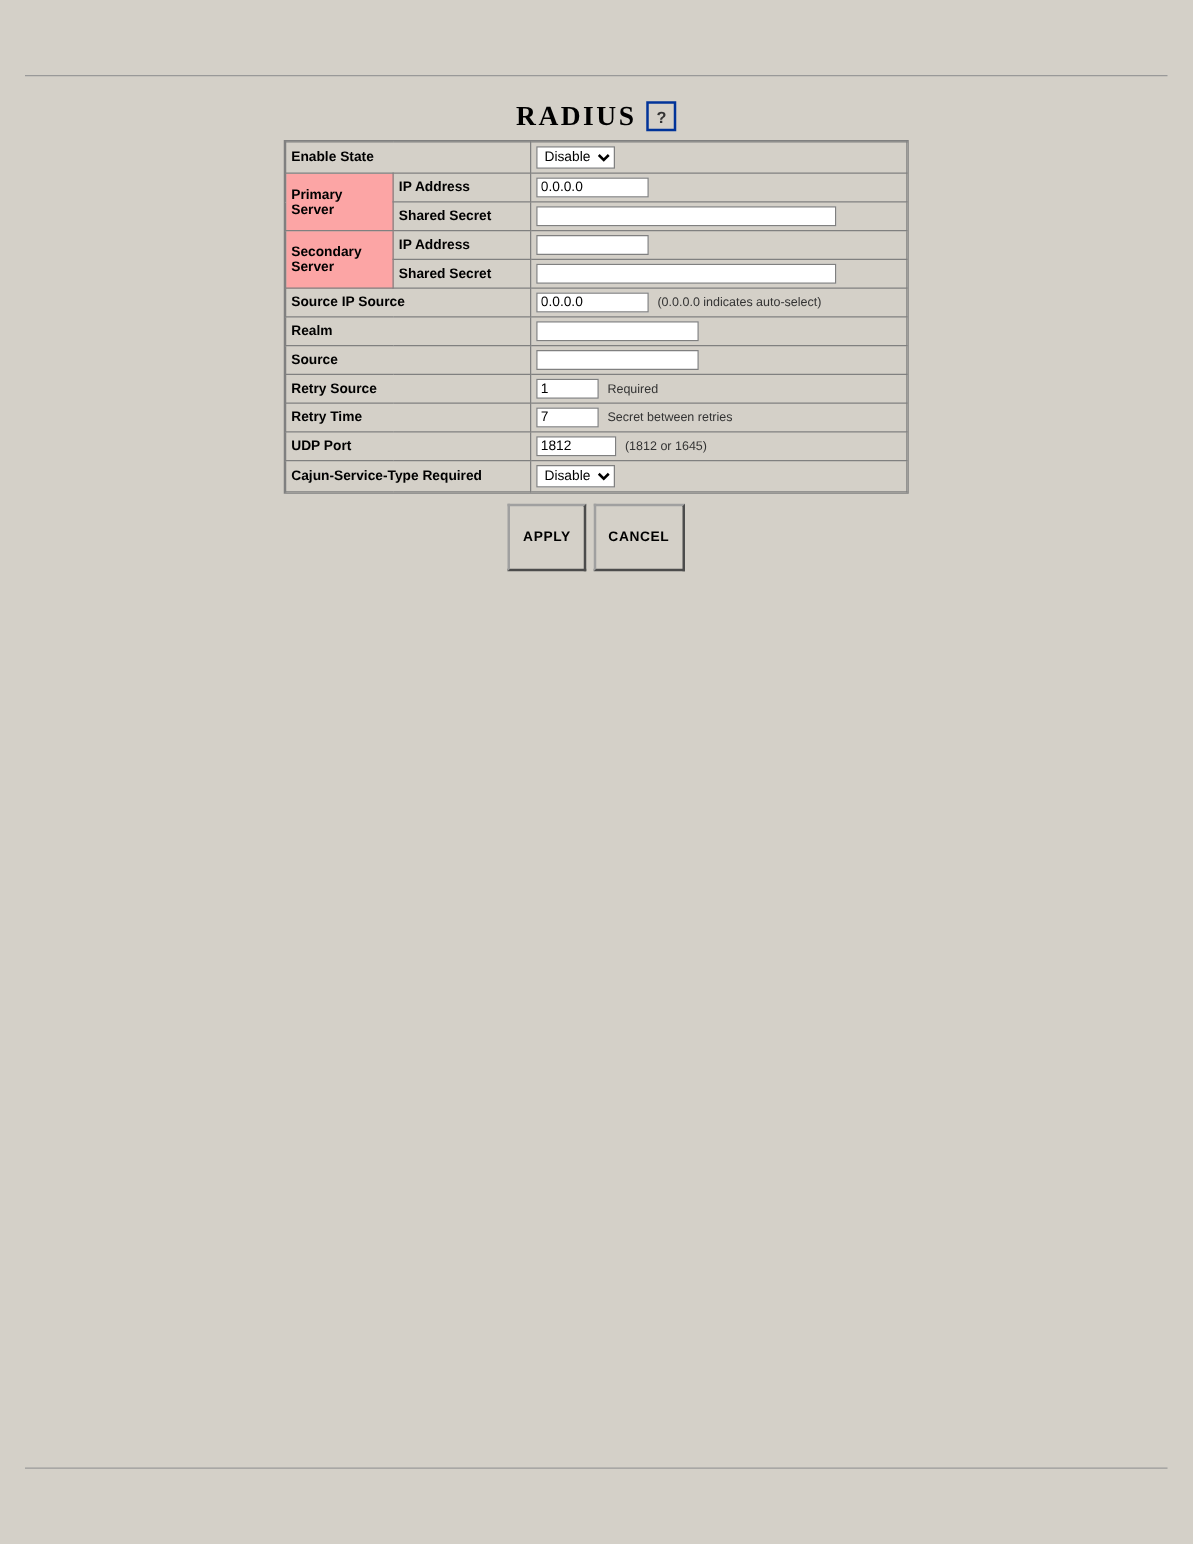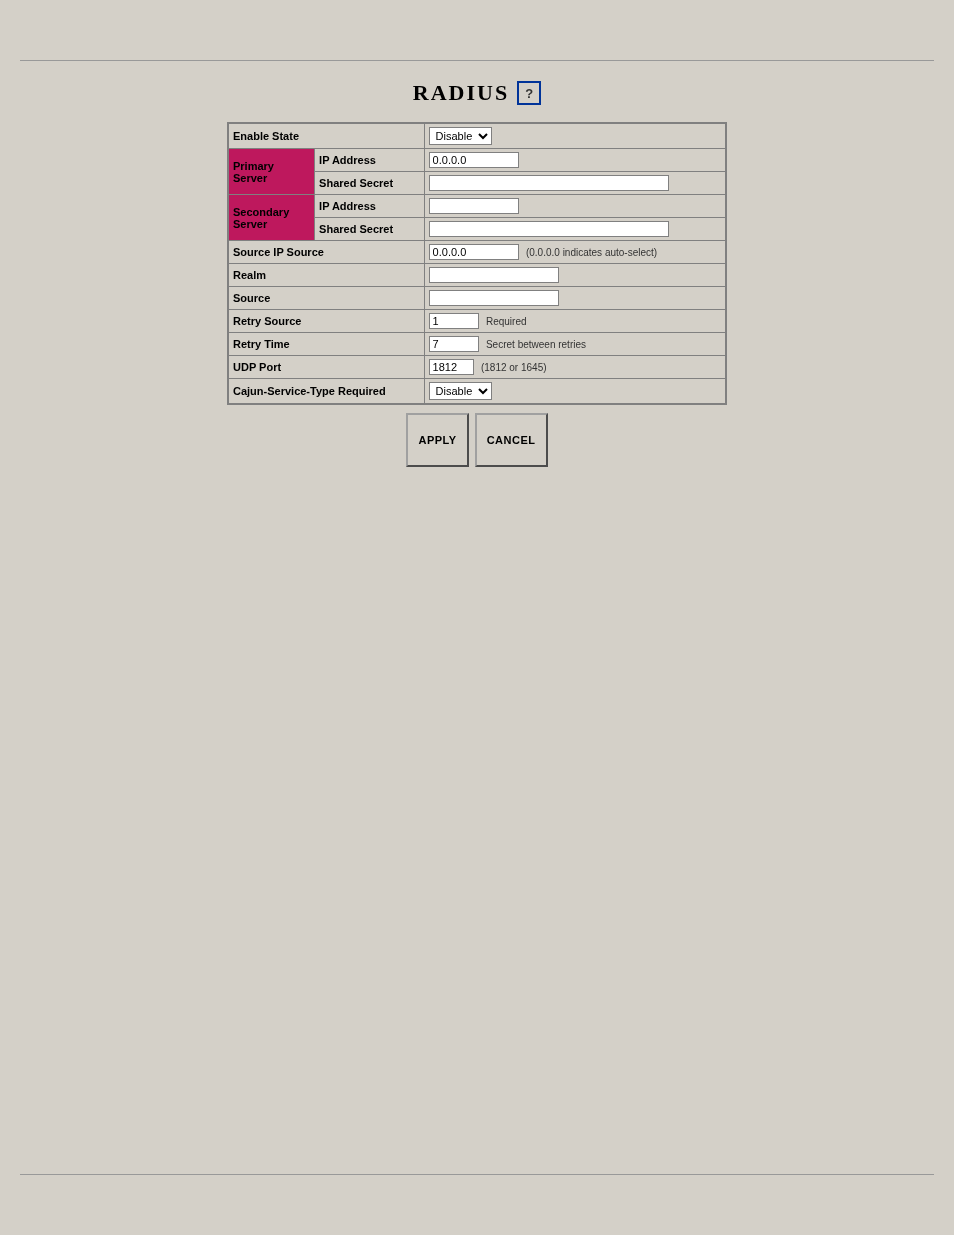--- a/index.html
+++ b/index.html
@@ -37,21 +37,21 @@
       left: 0;
       right: 0;
       display: flex;
       flex-direction: column;
       align-items: center;
     }
 
     .page-title-row {
       display: flex;
       align-items: center;
-      margin-bottom: 16px;
+      margin-bottom: 6px;
       gap: 8px;
     }
 
     .page-title {
       font-size: 22px;
       font-weight: bold;
       font-family: 'Times New Roman', serif;
       letter-spacing: 2px;
     }
 
@@ -139,21 +139,21 @@
       font-weight: bold;
       font-family: Liberation Sans, sans-serif;
       padding: 19px 10px;
       background: #d4d0c8;
       border: 2px outset #a0a0a0;
       cursor: pointer;
       letter-spacing: 0.5px;
     }
 
     .server-label-cell {
-      background: #be185d;
+      background: #fca5a5;
       font-weight: bold;
       font-size: 11px;
       white-space: nowrap;
       vertical-align: middle;
       text-align: left;
     }
   </style>
 </head>
 <body>
 
@@ -245,21 +245,21 @@
         <td class="label-cell" colspan="2">Retry Time</td>
         <td class="value-cell">
           <input type="text" style="width: 50px;" value="7">
           <span class="hint-text">Secret between retries</span>
         </td>
       </tr>
 
       <tr>
         <td class="label-cell" colspan="2">UDP Port</td>
         <td class="value-cell">
-          <input type="text" style="width: 45px;" value="1812">
+          <input type="text" style="width: 64px;" value="1812">
           <span class="hint-text">(1812 or 1645)</span>
         </td>
       </tr>
 
       <tr>
         <td class="label-cell" colspan="2">Cajun-Service-Type Required</td>
         <td class="value-cell">
           <select>
             <option>Disable</option>
             <option>Enable</option>

